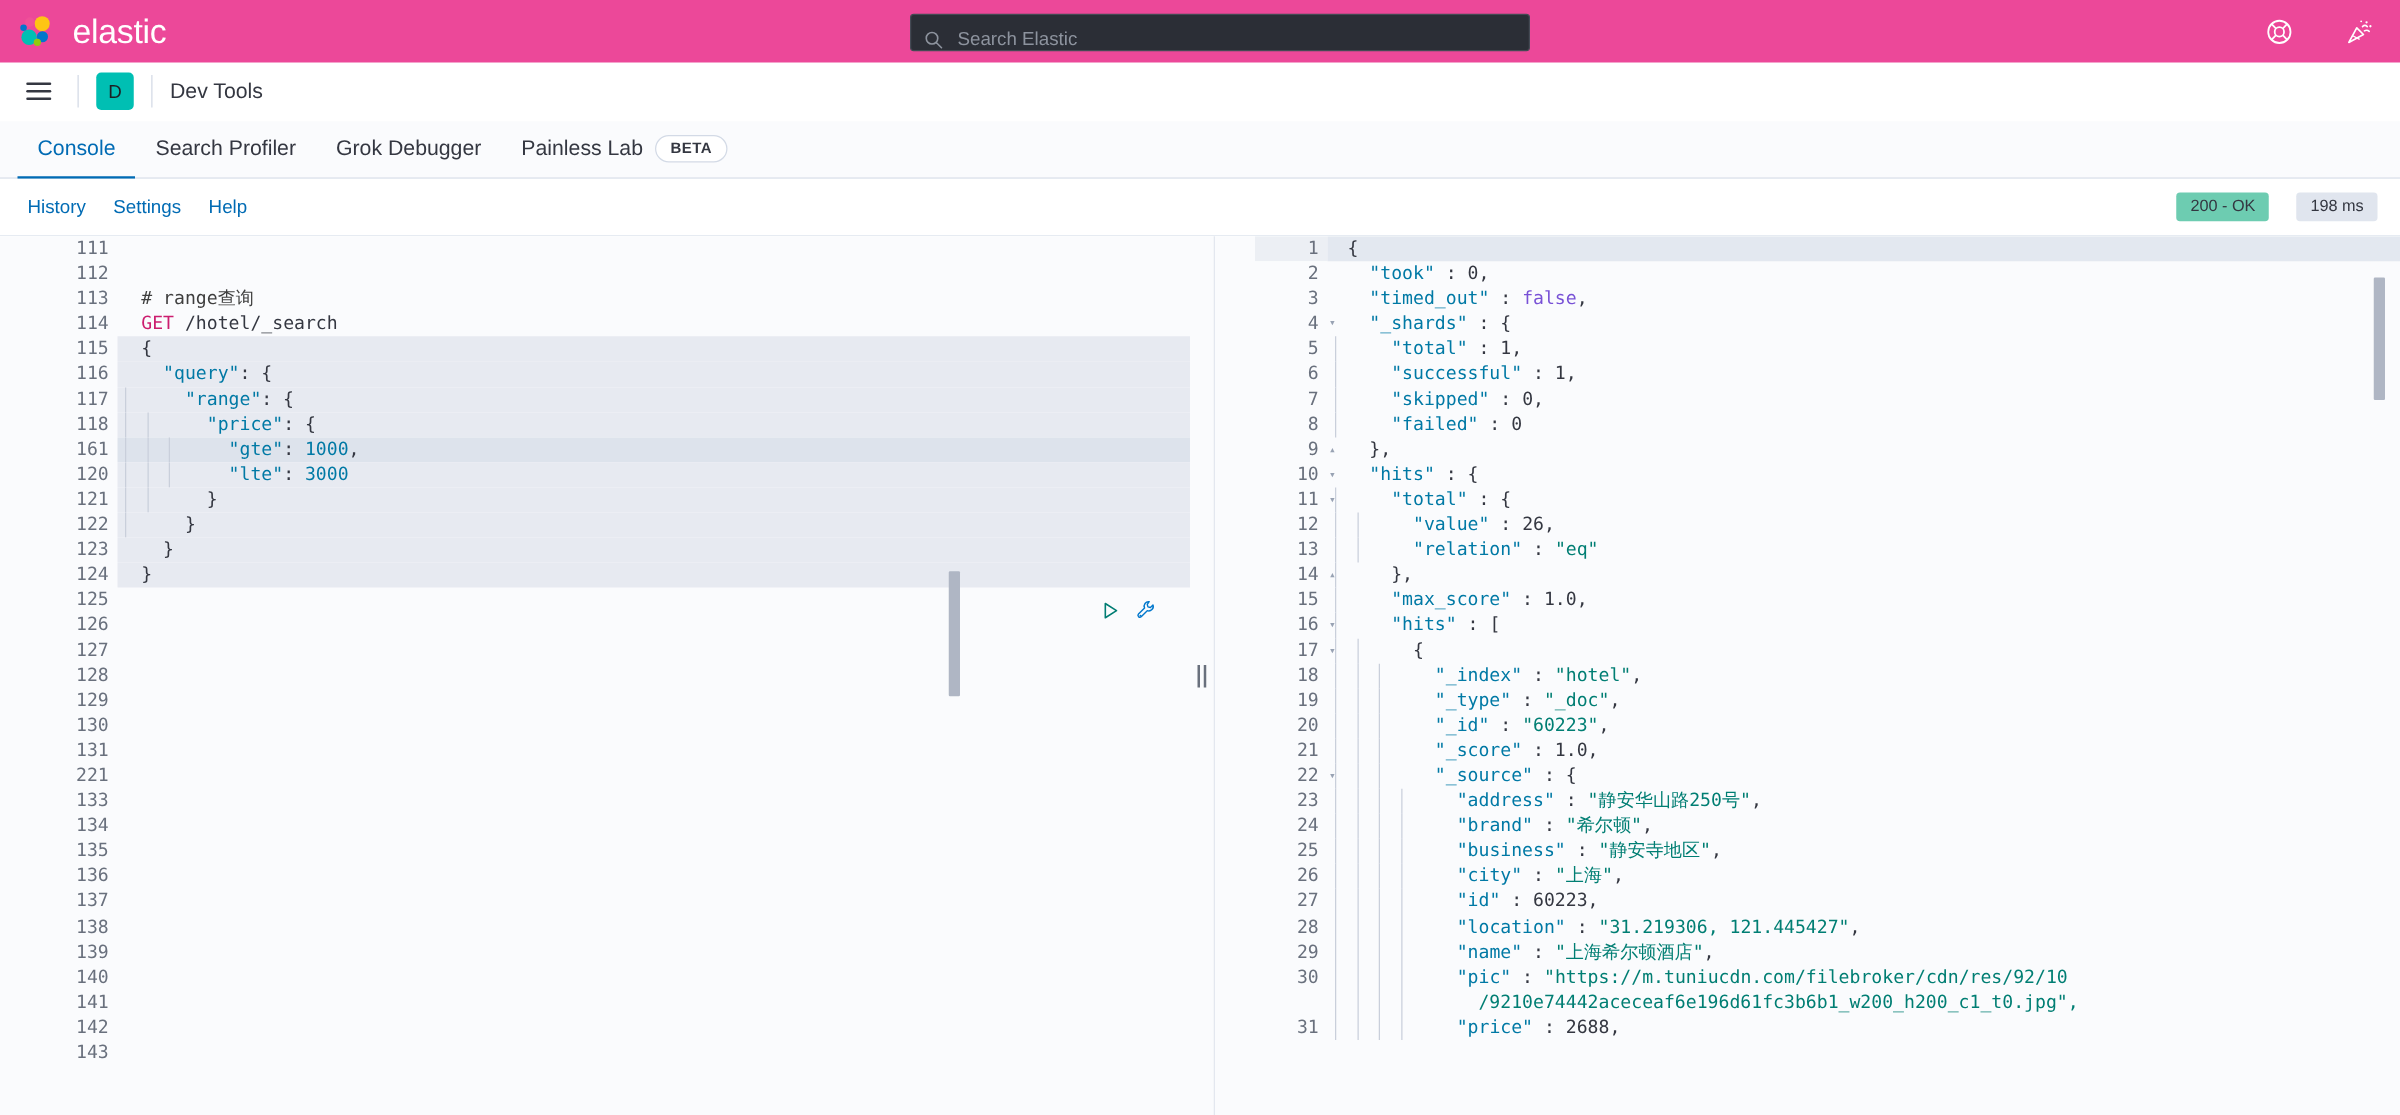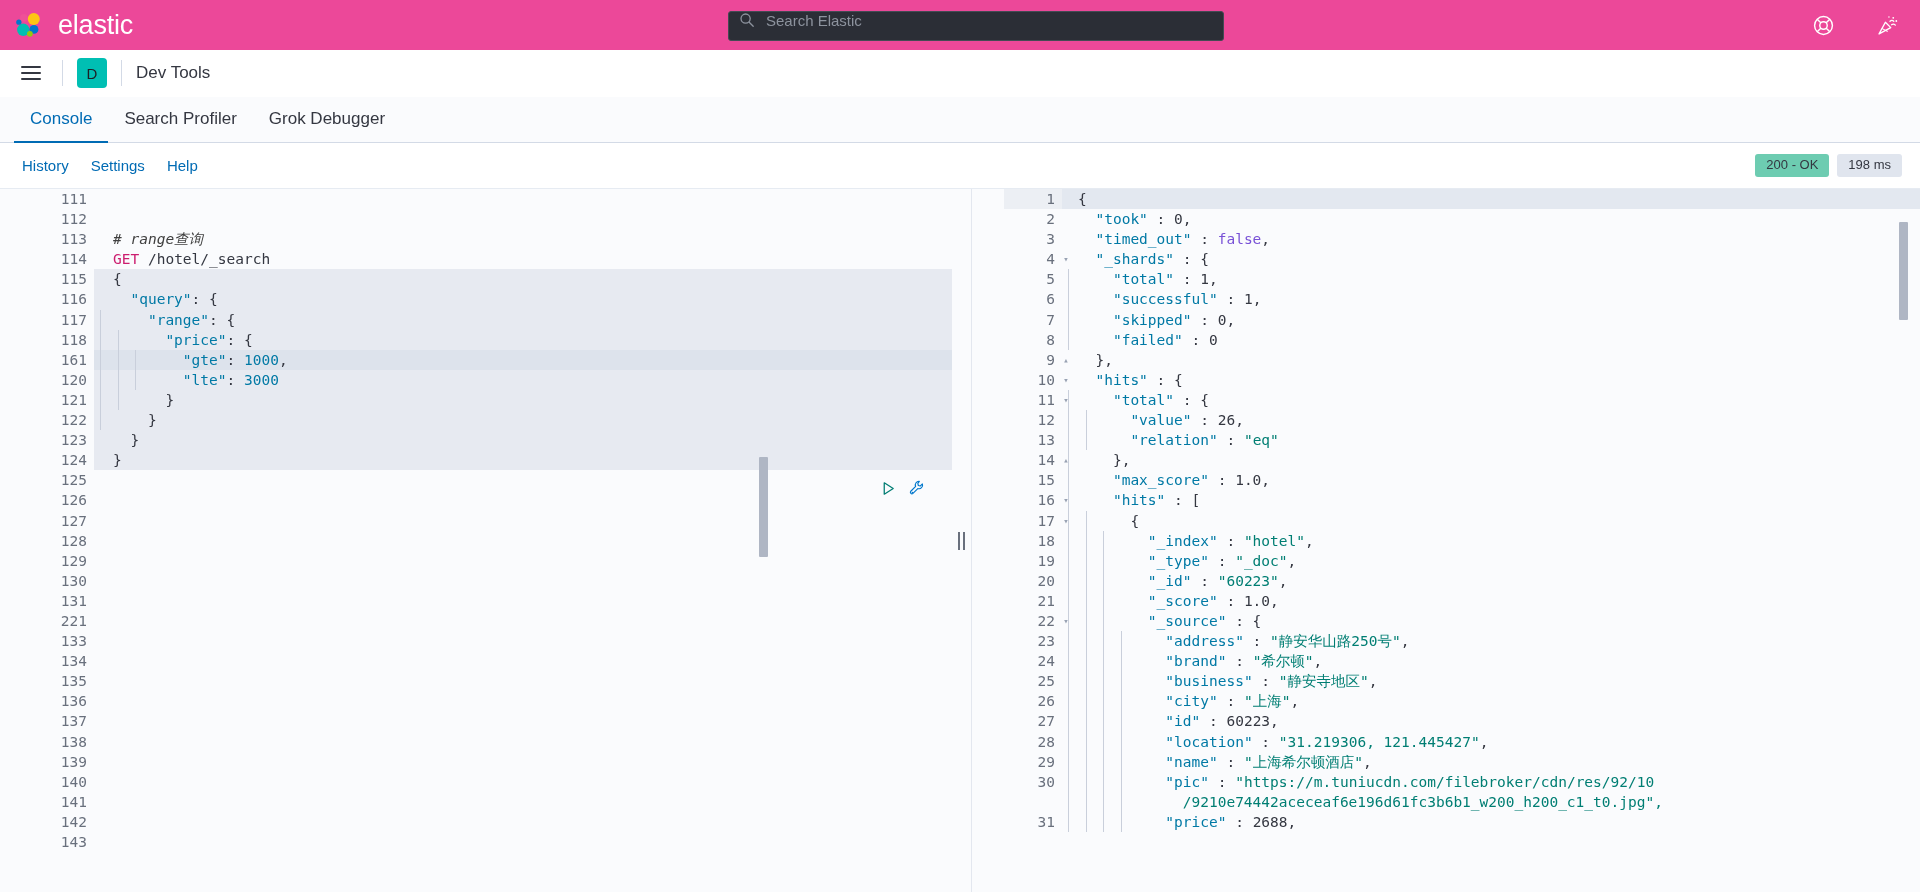--- a/index.html
+++ b/index.html
@@ -37,21 +37,21 @@
   .global-search {
     position: absolute;
     left: 728px;
     top: 11px;
     width: 496px;
     height: 30px;
     border: 1px solid #444a54;
     border-radius: 3px;
     background: #2b2e36;
     display: flex;
-    align-items: flex-start;
+    align-items: flex-end;
     padding: 0 10px;
     gap: 11px;
     cursor: text;
   }
   .global-search .s-icon { flex: 0 0 auto; display: block; }
   .global-search .s-text {
     color: #8d939e;
     font-size: 15px;
   }
 
@@ -167,21 +167,21 @@
     font-size: 15px;
     color: #006bb4;
     padding: 4px 8px;
     margin-right: 6px;
     cursor: pointer;
   }
   .status-group {
     margin-left: auto;
     display: flex;
     align-items: center;
-    gap: 8px;
+    gap: 22px;
   }
   .badge-ok {
     background: #6dccb1;
     color: #343741;
     font-size: 13px;
     padding: 3px 11px 4px;
     border-radius: 3px;
     line-height: 1.3;
   }
   .badge-ms {
@@ -276,21 +276,21 @@
   .line-cur  .code-text { background: #dde3ec; }
   .line-cur  .gutter    { background: #eceff4; }
   .line-sel  .gutter    { background: #fafbfd; }
   .resp .line-cur .code-text { background: #e3e8f0; }
   .resp .line-cur .gutter { background: #eceff4; }
 
   
   .ig { position: absolute; top: 0; width: 1px; height: 20.1px; background: #c9cfdb; }
 
   
-  .t-com  { color: #3f3f3f; font-style: italic; }
+  .t-com  { color: #3f3f3f; }
   .t-met  { color: #cc1d6f; }
   .t-url  { color: #343741; }
   .t-key  { color: #0079a5; }
   .t-str  { color: #00726b; }
   .t-num  { color: #0079a5; }
   .t-bool { color: #6f42c1; }
   .resp .t-key  { color: #0079a5; }
   .resp .t-str  { color: #007e73; }
   .resp .t-num  { color: #343741; }
   .resp .t-bool { color: #7851d6; }
@@ -387,20 +387,24 @@
 
 <div class="app-tabs">
   <div class="app-tab active">
     <span>Console</span>
   </div>
   <div class="app-tab">
     <span>Search Profiler</span>
   </div>
   <div class="app-tab">
     <span>Grok Debugger</span>
+  </div>
+  <div class="app-tab">
+    <span>Painless Lab</span>
+    <span class="beta-pill">BETA</span>
   </div>
 </div>
 
 <div class="console-toolbar">
   <div class="toolbar-link">History</div>
   <div class="toolbar-link">Settings</div>
   <div class="toolbar-link">Help</div>
   <div class="status-group">
     <div class="badge-ok">200 - OK</div>
     <div class="badge-ms">198 ms</div>

